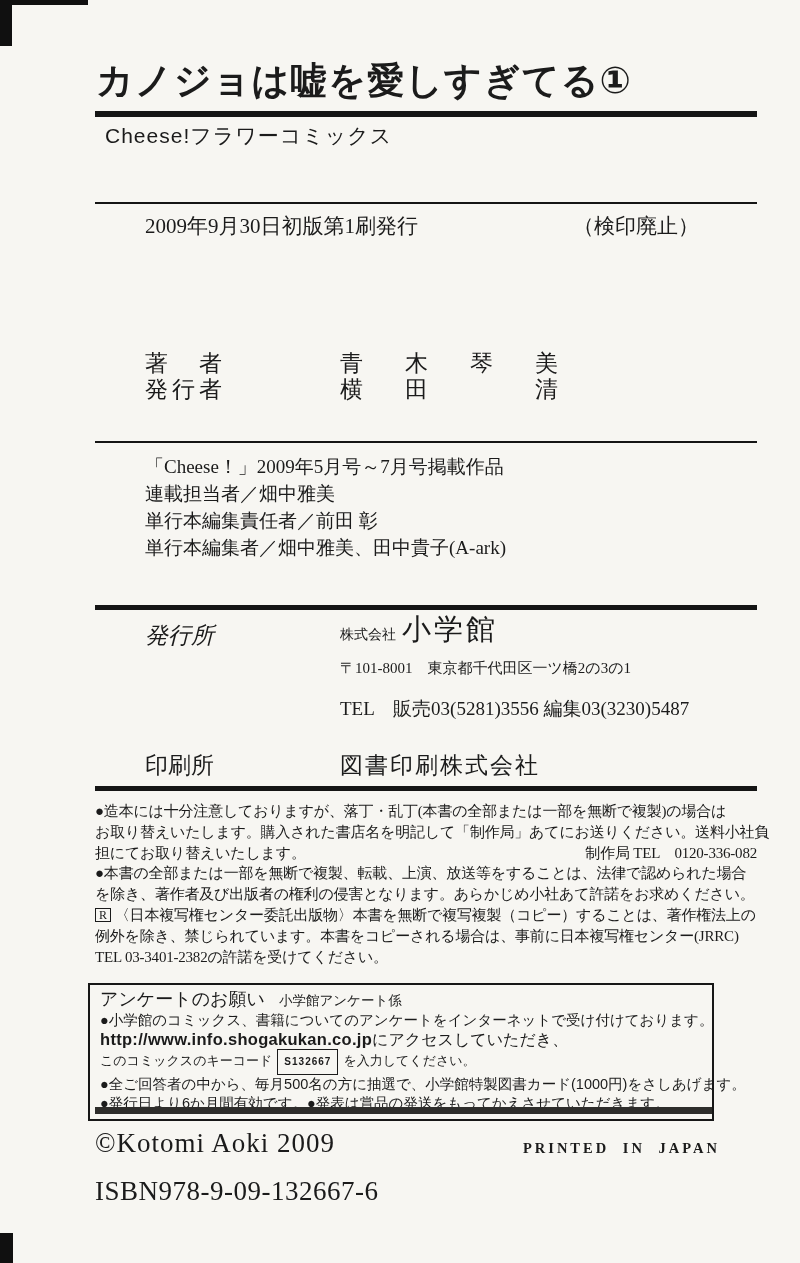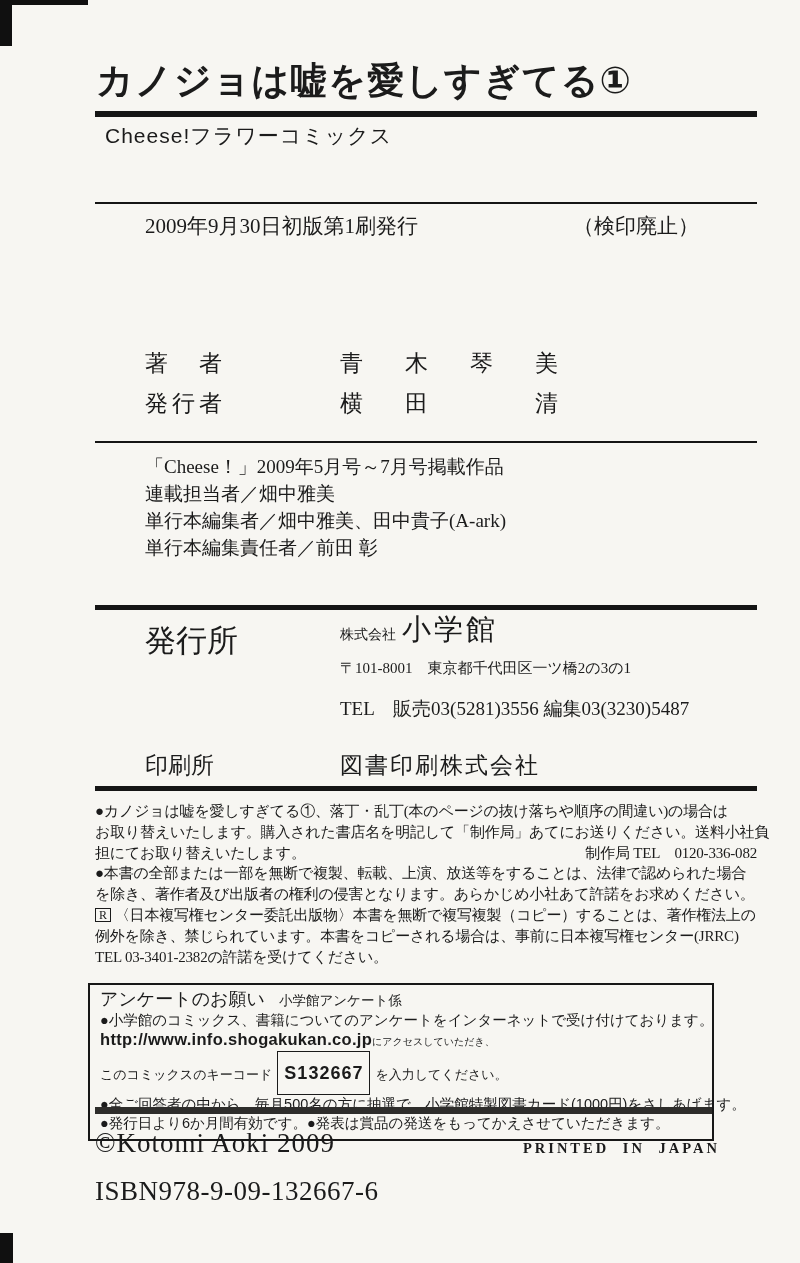--- a/index.html
+++ b/index.html
@@ -35,30 +35,30 @@
   .rule-thin-1 { left:95px; top:202px; width:662px; height:2px; }
   .edition-row { left:95px; top:212px; width:662px; display:flex; font-size:21px; }
   .edition-date { padding-left:50px; }
   .edition-note { margin-left:auto; margin-right:58px; }
 
   
   .credit-row { left:145px; font-size:23px; }
   .credit-row .lbl { display:inline-block; width:195px; letter-spacing:4px; }
   .credit-row .nm  { letter-spacing:42px; }
   .credit-author    { top:348px; }
-  .credit-publisher { top:388px; }
+  .credit-publisher { top:374px; }
   .rule-thin-2 { left:95px; top:441px; width:662px; height:2px; }
 
   
   .serialization { left:145px; top:453px; font-size:19px; line-height:27px; }
 
   .rule-thick-2 { left:95px; top:605px; width:662px; height:5px; }
 
   
-  .pub-label { left:145px; top:620px; font-size:31px; }
+  .pub-label { left:145px; top:620px; font-size:23px;font-style:italic; }
   .pub-col { left:340px; top:610px; }
   .pub-company { white-space:nowrap; }
   .pub-company .prefix { font-size:14px; margin-right:6px; }
   .pub-company .name   { font-size:29px; letter-spacing:3px; }
   .pub-address { margin-top:9px;  font-size:15px; white-space:nowrap; }
   .pub-tel     { margin-top:18px; font-size:19px; white-space:nowrap; }
 
   .printer-row { left:145px; top:750px; font-size:23px; }
   .printer-row .lbl { display:inline-block; width:195px; }
   .printer-row .nm  { letter-spacing:2px; }
@@ -79,25 +79,25 @@
     position:absolute; left:88px; top:983px; width:602px;
     border:2px solid #171717; padding:4px 10px 7px;
     font-family:"Liberation Sans","DejaVu Sans",sans-serif;
     background:transparent;
   }
   .survey-head { white-space:nowrap; line-height:21px; }
   .survey-title { font-size:18px; font-weight:normal; }
   .survey-subtitle { font-size:13.5px; margin-left:14px; }
   .survey-line { font-size:14.5px; line-height:18.5px; white-space:nowrap; }
   .survey-url { font-size:16.5px; font-weight:bold; letter-spacing:0.3px; }
-  .survey-url-suffix { font-size:10px; }
+  .survey-url-suffix { font-size:16px; }
   .survey-keyline { font-size:13px; line-height:19px; }
   .keycode-box {
-    display:inline-block; border:1.5px solid #1b1b1b; padding:13px 6px;
-    font-size:18px; font-weight:bold; letter-spacing:1px; margin:0 5px;
+    display:inline-block; border:1.5px solid #1b1b1b; padding:4px 6px;
+    font-size:10px; font-weight:bold; letter-spacing:1px; margin:0 5px;
     line-height:16px;
   }
 
   .rule-thick-4 { left:95px; top:1107px; width:617px; height:7px; background:#2e2d2b; }
 
   
   .footer-row { left:95px; top:1128px; width:662px; display:flex; }
   .copyright { font-size:27px; letter-spacing:1px; }
   .printed-in {
     margin-left:auto; margin-right:37px; margin-top:12px;
@@ -128,43 +128,43 @@
     <span class="lbl">著　者</span><span class="nm">青木琴美</span>
   </div>
   <div class="abs serif credit-row credit-publisher">
     <span class="lbl">発行者</span><span class="nm">横田　清</span>
   </div>
   <div class="rule rule-thin-2"></div>
 
   <div class="abs serif serialization">
     <div class="line">「Cheese！」2009年5月号～7月号掲載作品</div>
     <div class="line">連載担当者／畑中雅美</div>
+    <div class="line">単行本編集責任者／前田 彰</div>
     <div class="line">単行本編集者／畑中雅美、田中貴子(A-ark)</div>
-    <div class="line">単行本編集責任者／前田 彰</div>
   </div>
 
   <div class="rule rule-thick-2"></div>
 
   <div class="abs serif pub-label">発行所</div>
   <div class="abs serif pub-col">
     <div class="pub-company">
       <span class="prefix">株式会社</span><span class="name">小学館</span>
     </div>
     <div class="pub-address">〒101-8001　東京都千代田区一ツ橋2の3の1</div>
     <div class="pub-tel">TEL　販売03(5281)3556 編集03(3230)5487</div>
   </div>
 
   <div class="abs serif printer-row">
     <span class="lbl">印刷所</span><span class="nm">図書印刷株式会社</span>
   </div>
 
   <div class="rule rule-thick-3"></div>
 
   <div class="abs serif legal">
-    <div class="line">●カノジョは嘘を愛しすぎてる①、落丁・乱丁(本のページの抜け落ちや順序の間違い)の場合は</div>
+    <div class="line">●造本には十分注意しておりますが、落丁・乱丁(本書の全部または一部を無断で複製)の場合は</div>
     <div class="line">お取り替えいたします。購入された書店名を明記して「制作局」あてにお送りください。送料小社負</div>
     <div class="line split">
       <span>担にてお取り替えいたします。</span>
       <span>制作局 TEL　0120-336-082</span>
     </div>
     <div class="line">●本書の全部または一部を無断で複製、転載、上演、放送等をすることは、法律で認められた場合</div>
     <div class="line">を除き、著作者及び出版者の権利の侵害となります。あらかじめ小社あて許諾をお求めください。</div>
     <div class="line">
       <span class="jrrc-box">R</span><span>〈日本複写権センター委託出版物〉本書を無断で複写複製（コピー）することは、著作権法上の</span>
     </div>

